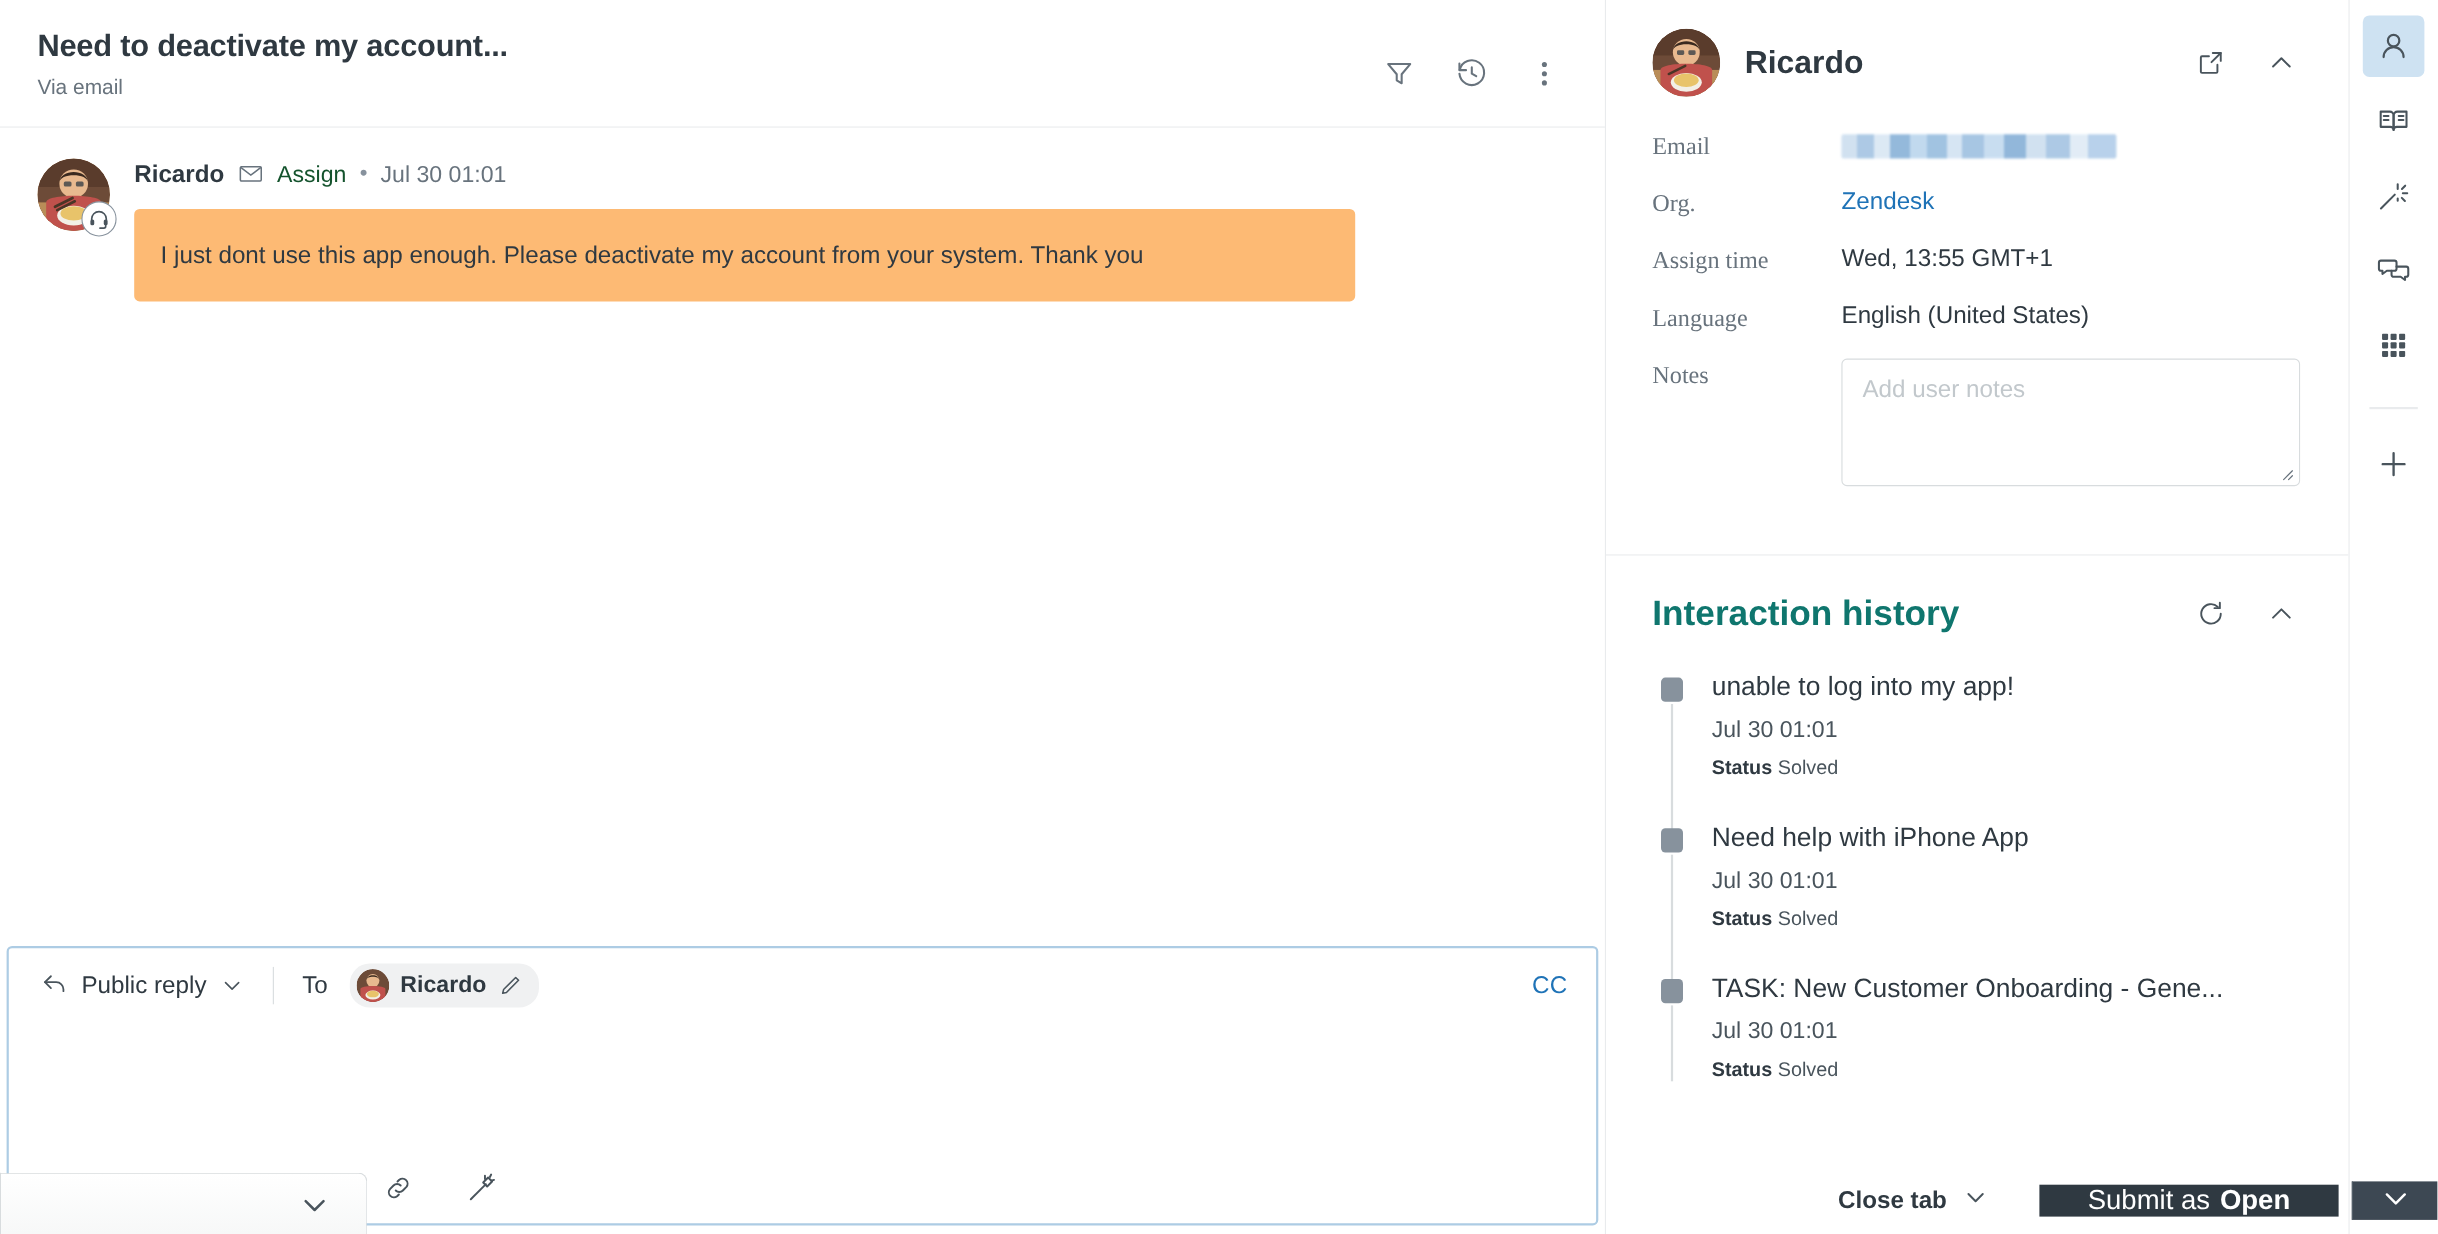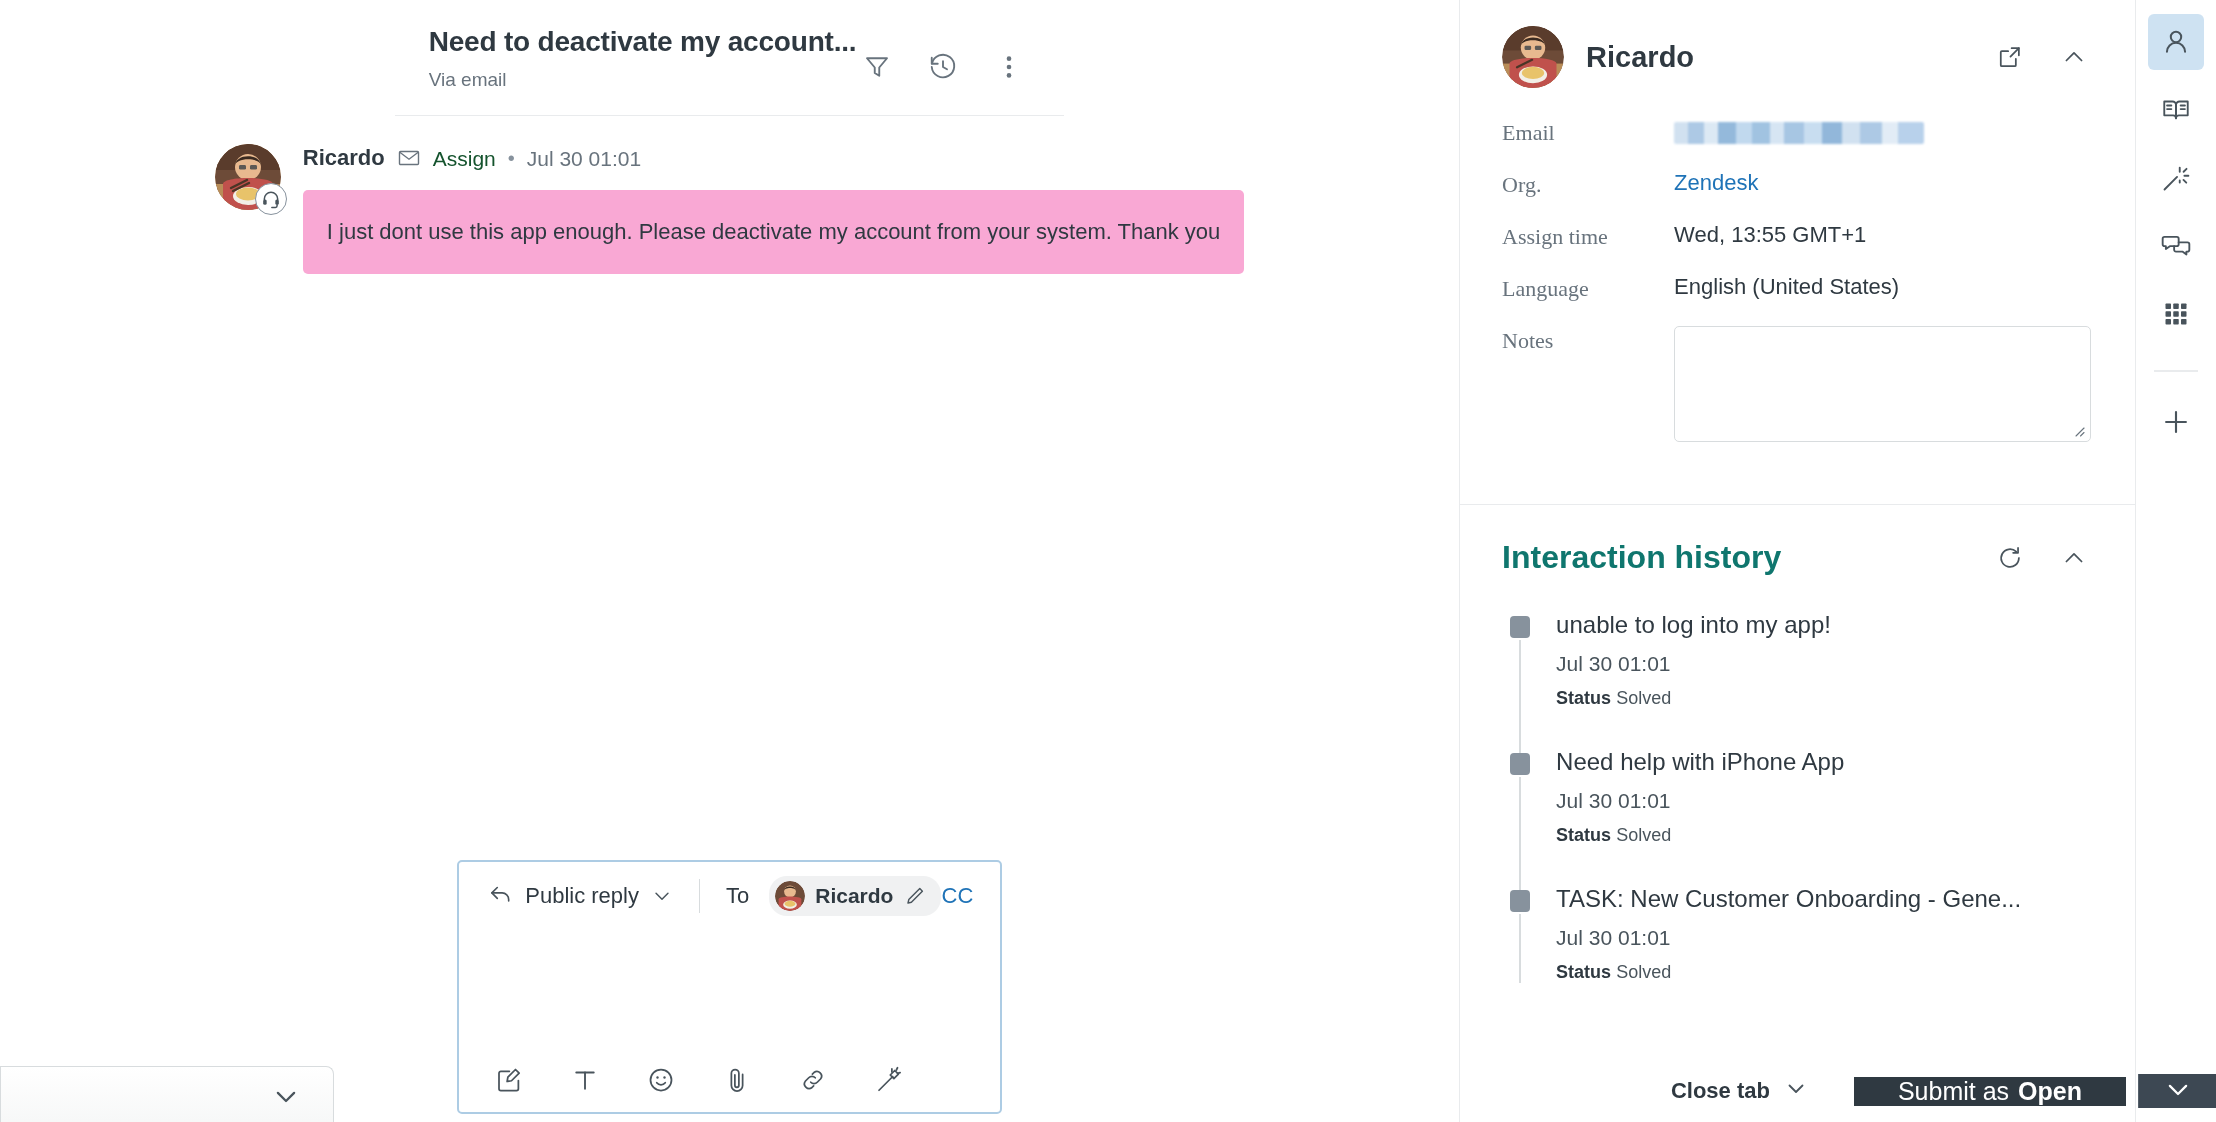--- a/index.html
+++ b/index.html
@@ -24,21 +24,20 @@
 
   
   .ticket-col {
     position: relative;
     width: 1468px;
     height: 1122px;
     display: flex;
     flex-direction: column;
     background: #ffffff;
     border-right: 1px solid #e9ebed;
-    align-items: center;
   }
 
   .ticket-header {
     height: 116px;
     padding: 24px 34px 0 34px;
     border-bottom: 1px solid #e9ebed;
     display: flex;
     align-items: flex-start;
     justify-content: space-between;
     flex: 0 0 auto;
@@ -99,21 +98,21 @@
     font-size: 21px; line-height: 1;
   }
   .author { font-weight: 700; color: #2f3941; font-size: 22px; }
   .meta-icon { color: #68737d; display: flex; align-items: center; }
   .assign-link { color: #14532d; font-size: 21px; cursor: pointer; }
   .meta-dot { color: #87929d; font-size: 20px; }
   .meta-date { color: #68737d; font-size: 21px; }
 
   .bubble {
     margin-top: 20px;
-    background: #f9a8d4;
+    background: #fdba74;
     border-radius: 5px;
     padding: 26px 24px;
     font-size: 22px;
     line-height: 1.45;
     color: #2f3941;
     max-width: 1110px;
   }
 
   
   .composer {
@@ -591,20 +590,21 @@
         </div>
 
         <div class="field-row">
           <div class="field-label">Language</div>
           <div class="field-value">English (United States)</div>
         </div>
 
         <div class="field-row notes-row">
           <div class="field-label">Notes</div>
           <div class="notes-box">
+            <textarea class="notes-input" placeholder="Add user notes" style=""></textarea>
             <span class="resize-grip">
               <svg width="14" height="14" viewBox="0 0 14 14" fill="none" stroke="currentColor" stroke-width="1.1" stroke-linecap="round">
                 <path d="M13 5L5 13"></path>
                   <path d="M13 9.5l-3.5 3.5"></path>
               </svg>
             </span>
           </div>
         </div>
 
       </div>

